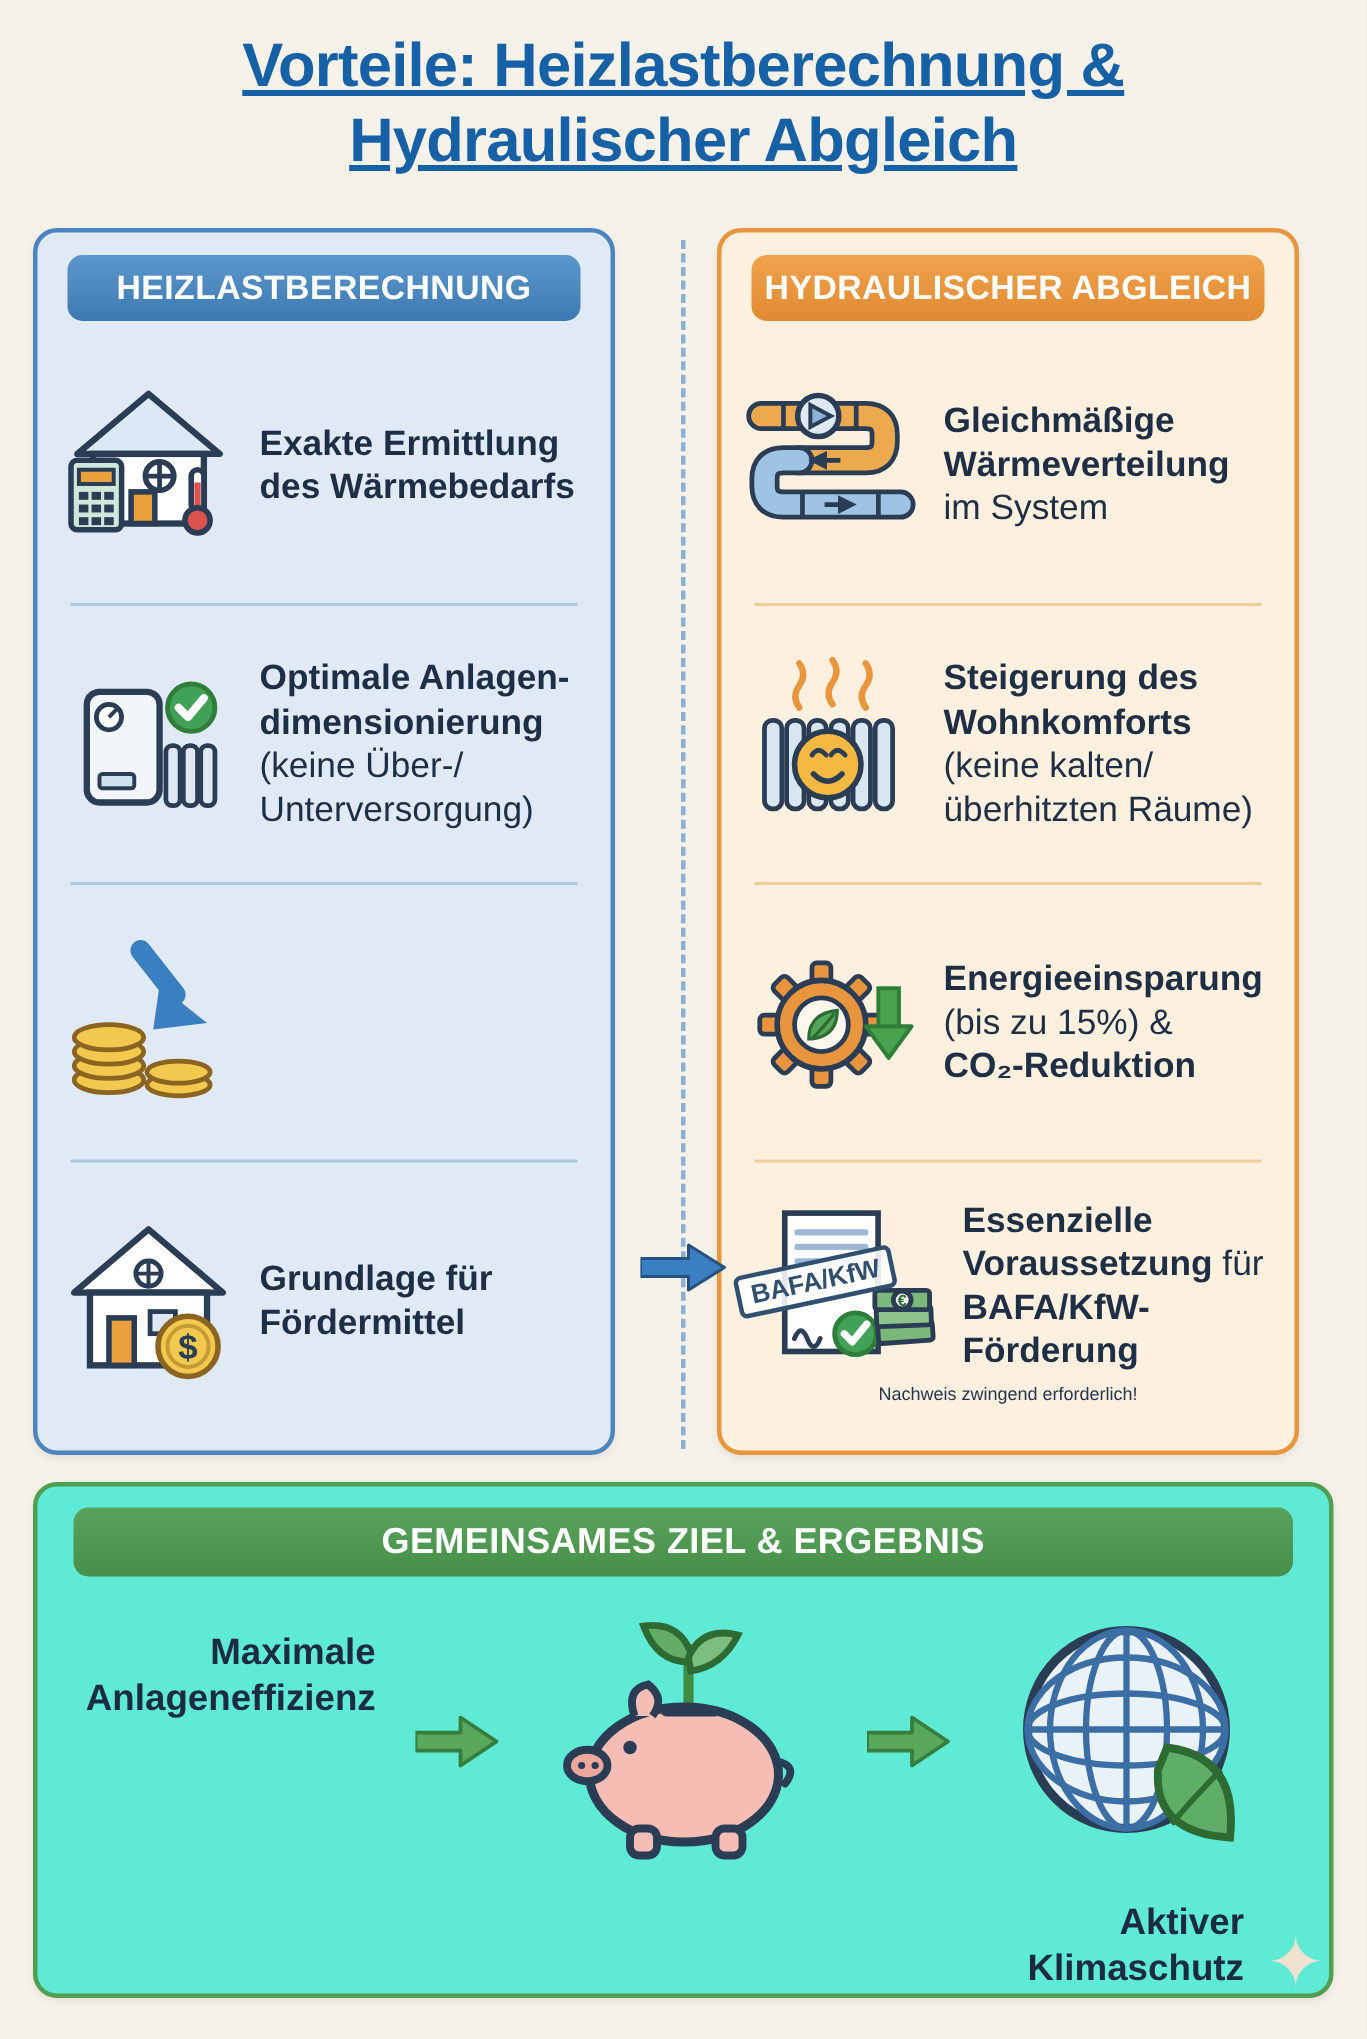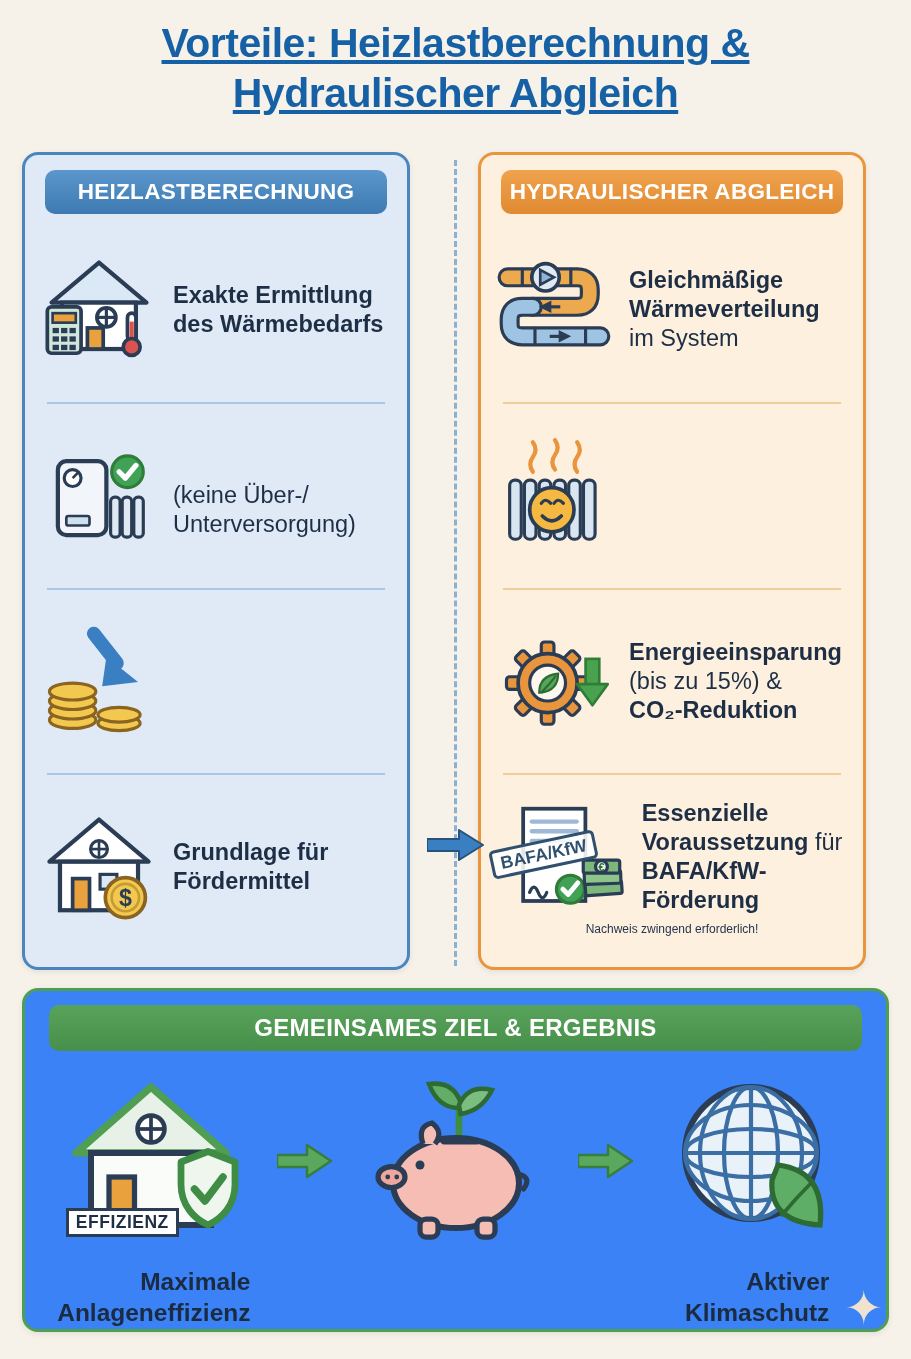--- a/index.html
+++ b/index.html
@@ -28,21 +28,21 @@
   .panel.right .sep{border-color:#f2cb9b;}
   .item.col{flex-direction:column;gap:2px;justify-content:center;}
   .item.col .row{display:flex;align-items:center;gap:14px;}
   .note{font-size:12px;color:#243550;text-align:center;width:100%;padding-top:4px;}
   .doc-wrap{position:relative;}
   .stamp{position:absolute;left:-12px;top:42px;transform:rotate(-12deg);border:3px solid #30506f;
          border-radius:5px;padding:1px 7px;font-size:17.5px;font-weight:700;color:#30506f;
          background:rgba(255,255,255,0.88);white-space:nowrap;}
   .divider{position:absolute;left:454px;top:160px;height:806px;width:0;border-left:3px dashed #8ab0d4;}
   .mid-arrow{position:absolute;left:427px;top:827px;width:58px;height:36px;z-index:3;}
-  .bottom{position:absolute;left:22px;top:988px;width:867px;height:344px;background:#3b82f6;
+  .bottom{position:absolute;left:22px;top:988px;width:867px;height:344px;background:#5eead4;
           border:3px solid #4f9e51;border-radius:16px;box-sizing:border-box;box-shadow:0 2px 6px rgba(0,0,0,0.08);}
   .goal-row{display:flex;justify-content:center;align-items:flex-start;gap:8px;padding:12px 14px 0;}
   .goal{width:252px;display:flex;flex-direction:column;align-items:center;}
   .gicon{width:180px;height:180px;position:relative;display:flex;align-items:center;justify-content:center;}
   .gicon svg{width:100%;height:100%;}
   .goal-label{margin-top:18px;font-size:24.5px;font-weight:700;color:#1b2b42;text-align:right;
               white-space:pre-line;line-height:1.25;}
   .garrow{margin-top:72px;flex:0 0 auto;}
   .eff{position:absolute;left:2px;bottom:12px;border:3.5px solid #2b3c55;background:#fff;
        padding:1px 7px;font-size:17.5px;font-weight:700;color:#1d2e45;letter-spacing:0.5px;}
@@ -100,21 +100,22 @@
           <rect x="24" y="74" width="22" height="9" rx="2" fill="#cfe0ef" stroke="#2b3c55" stroke-width="2.5"></rect>
           <g fill="#dfe9f3" stroke="#2b3c55" stroke-width="3">
             <rect x="66" y="56" width="9" height="38" rx="4"></rect>
             <rect x="77" y="56" width="9" height="38" rx="4"></rect>
             <rect x="88" y="56" width="9" height="38" rx="4"></rect>
           </g>
           <circle cx="82" cy="32" r="15" fill="#41a257" stroke="#2e7d39" stroke-width="3"></circle>
           <polyline points="74,32 80,38 90,26" fill="none" stroke="#fff" stroke-width="5" stroke-linecap="round" stroke-linejoin="round"></polyline>
         </svg>
       </span>
-      <div class="txt"><span class="n">
+      <div class="txt"><span class="b">Optimale Anlagen-
+dimensionierung</span><span class="n">
 (keine Über-/
 Unterversorgung)</span></div>
     </div>
     <div class="sep"></div>
 
     <div class="item">
       <span class="icon">
         <svg viewBox="0 0 110 110">
           <g stroke="#8a6420" stroke-width="3" fill="#f3c84f">
             <ellipse cx="30" cy="92" rx="22" ry="8"></ellipse>
@@ -207,20 +208,24 @@
             <rect x="54" y="40" width="11" height="56" rx="5"></rect>
             <rect x="68" y="40" width="11" height="56" rx="5"></rect>
             <rect x="82" y="40" width="11" height="56" rx="5"></rect>
           </g>
           <circle cx="52" cy="68" r="21" fill="#f5b942" stroke="#2b3c55" stroke-width="3.5"></circle>
           <path d="M42,62 q4,-6 9,0" fill="none" stroke="#2b3c55" stroke-width="3" stroke-linecap="round"></path>
           <path d="M54,62 q4,-6 9,0" fill="none" stroke="#2b3c55" stroke-width="3" stroke-linecap="round"></path>
           <path d="M43,74 q9,9 18,0" fill="none" stroke="#2b3c55" stroke-width="3.5" stroke-linecap="round"></path>
         </svg>
       </span>
+      <div class="txt"><span class="b">Steigerung des
+Wohnkomforts</span><span class="n">
+(keine kalten/
+überhitzten Räume)</span></div>
     </div>
     <div class="sep"></div>
 
     <div class="item">
       <span class="icon">
         <svg viewBox="0 0 110 110">
           <g fill="#e8953e" stroke="#2b3c55" stroke-width="3">
             <rect x="42" y="18" width="12" height="16" rx="3" transform="rotate(0 48 57)"></rect>
             <rect x="42" y="18" width="12" height="16" rx="3" transform="rotate(45 48 57)"></rect>
             <rect x="42" y="18" width="12" height="16" rx="3" transform="rotate(90 48 57)"></rect>
@@ -274,33 +279,20 @@
       </div>
       <div class="note">Nachweis zwingend erforderlich!</div>
     </div>
   </div>
 
   <div class="bottom">
     <div class="badge green">GEMEINSAMES ZIEL &amp; ERGEBNIS</div>
     <div class="goal-row">
 
       <div class="goal">
-        <div class="gicon">
-          <svg viewBox="0 0 120 112">
-            <polygon points="8,52 58,8 108,52" fill="#e7f1e7" stroke="#4f9e51" stroke-width="5" stroke-linejoin="round"></polygon>
-            <rect x="18" y="52" width="80" height="48" fill="#fafcfa" stroke="#2b3c55" stroke-width="4"></rect>
-            <circle cx="58" cy="36" r="9" fill="#fff" stroke="#2b3c55" stroke-width="3"></circle>
-            <line x1="58" y1="27" x2="58" y2="45" stroke="#2b3c55" stroke-width="2.5"></line>
-            <line x1="49" y1="36" x2="67" y2="36" stroke="#2b3c55" stroke-width="2.5"></line>
-            <rect x="30" y="68" width="17" height="32" fill="#e8a13d" stroke="#2b3c55" stroke-width="3.5"></rect>
-            <path d="M78,58 l18,-7 18,7 v15 c0,14 -9,23 -18,27 c-9,-4 -18,-13 -18,-27 z" fill="#eef6ee" stroke="#3f8d45" stroke-width="4.5" stroke-linejoin="round"></path>
-            <polyline points="87,76 94,84 106,68" fill="none" stroke="#3f8d45" stroke-width="5" stroke-linecap="round" stroke-linejoin="round"></polyline>
-          </svg>
-          <span class="eff">EFFIZIENZ</span>
-        </div>
         <div class="goal-label">Maximale
 Anlageneffizienz</div>
       </div>
 
       <div class="garrow">
         <svg width="56" height="40" viewBox="0 0 56 40">
             <polygon points="0,14 30,14 30,4 54,20 30,36 30,26 0,26" fill="#5aa85e" stroke="#377d3d" stroke-width="2.5" stroke-linejoin="round"></polygon>
           </svg>
       </div>
 

